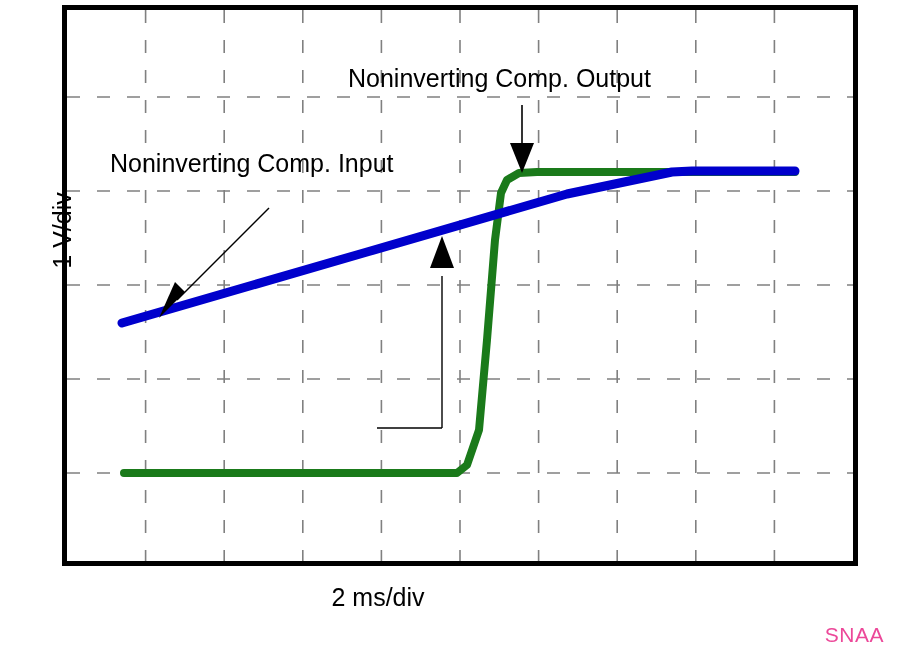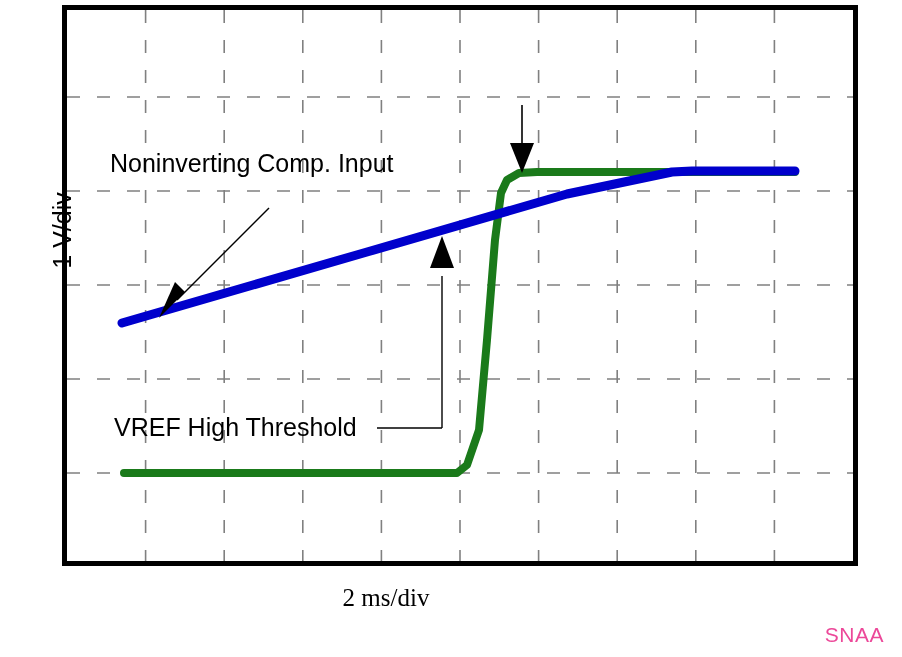--- a/index.html
+++ b/index.html
@@ -61,28 +61,27 @@
     font-size: 25px;
     line-height: 1;
     transform: rotate(-90deg);
     transform-origin: 50% 50%;
     white-space: nowrap;
     color: #000000;
   }
 
   #x-axis-label {
     position: absolute;
-    left: 8px;
+    left: 0;
     top: 585px;
     width: 756px;
     text-align: center;
     font-size: 25px;
     line-height: 1;
     color: #000000;
-    font-family: Liberation Serif, serif;
   }
 
   #doc-id {
     position: absolute;
     right: 18px;
     bottom: 10px;
     font-size: 21px;
     color: #ec4899;
     letter-spacing: 0.5px;
   }
@@ -152,24 +151,24 @@
         <g>
           <line x1="310" y1="418" x2="375" y2="418" stroke="#000000" stroke-width="1.4"></line>
           <line x1="375" y1="418" x2="375" y2="266" stroke="#000000" stroke-width="1.4"></line>
           <polygon points="375,226 363,258 387,258" fill="#000000"></polygon>
         </g>
       </svg>
 
     </div>
   </div>
 
+  <div class="annotation-label" id="label-output">Noninverting Comp. Output</div>
 
   <div class="annotation-label" id="label-input">Noninverting Comp. Input</div>
 
-  <div class="annotation-label" id="label-vref">VREF High Threshold</div>
 
   <div id="y-axis-label">1 V/div</div>
 
   <div id="x-axis-label">2 ms/div</div>
 
   <div id="doc-id">SNAA</div>
 
 </div>
 
 </body></html>

